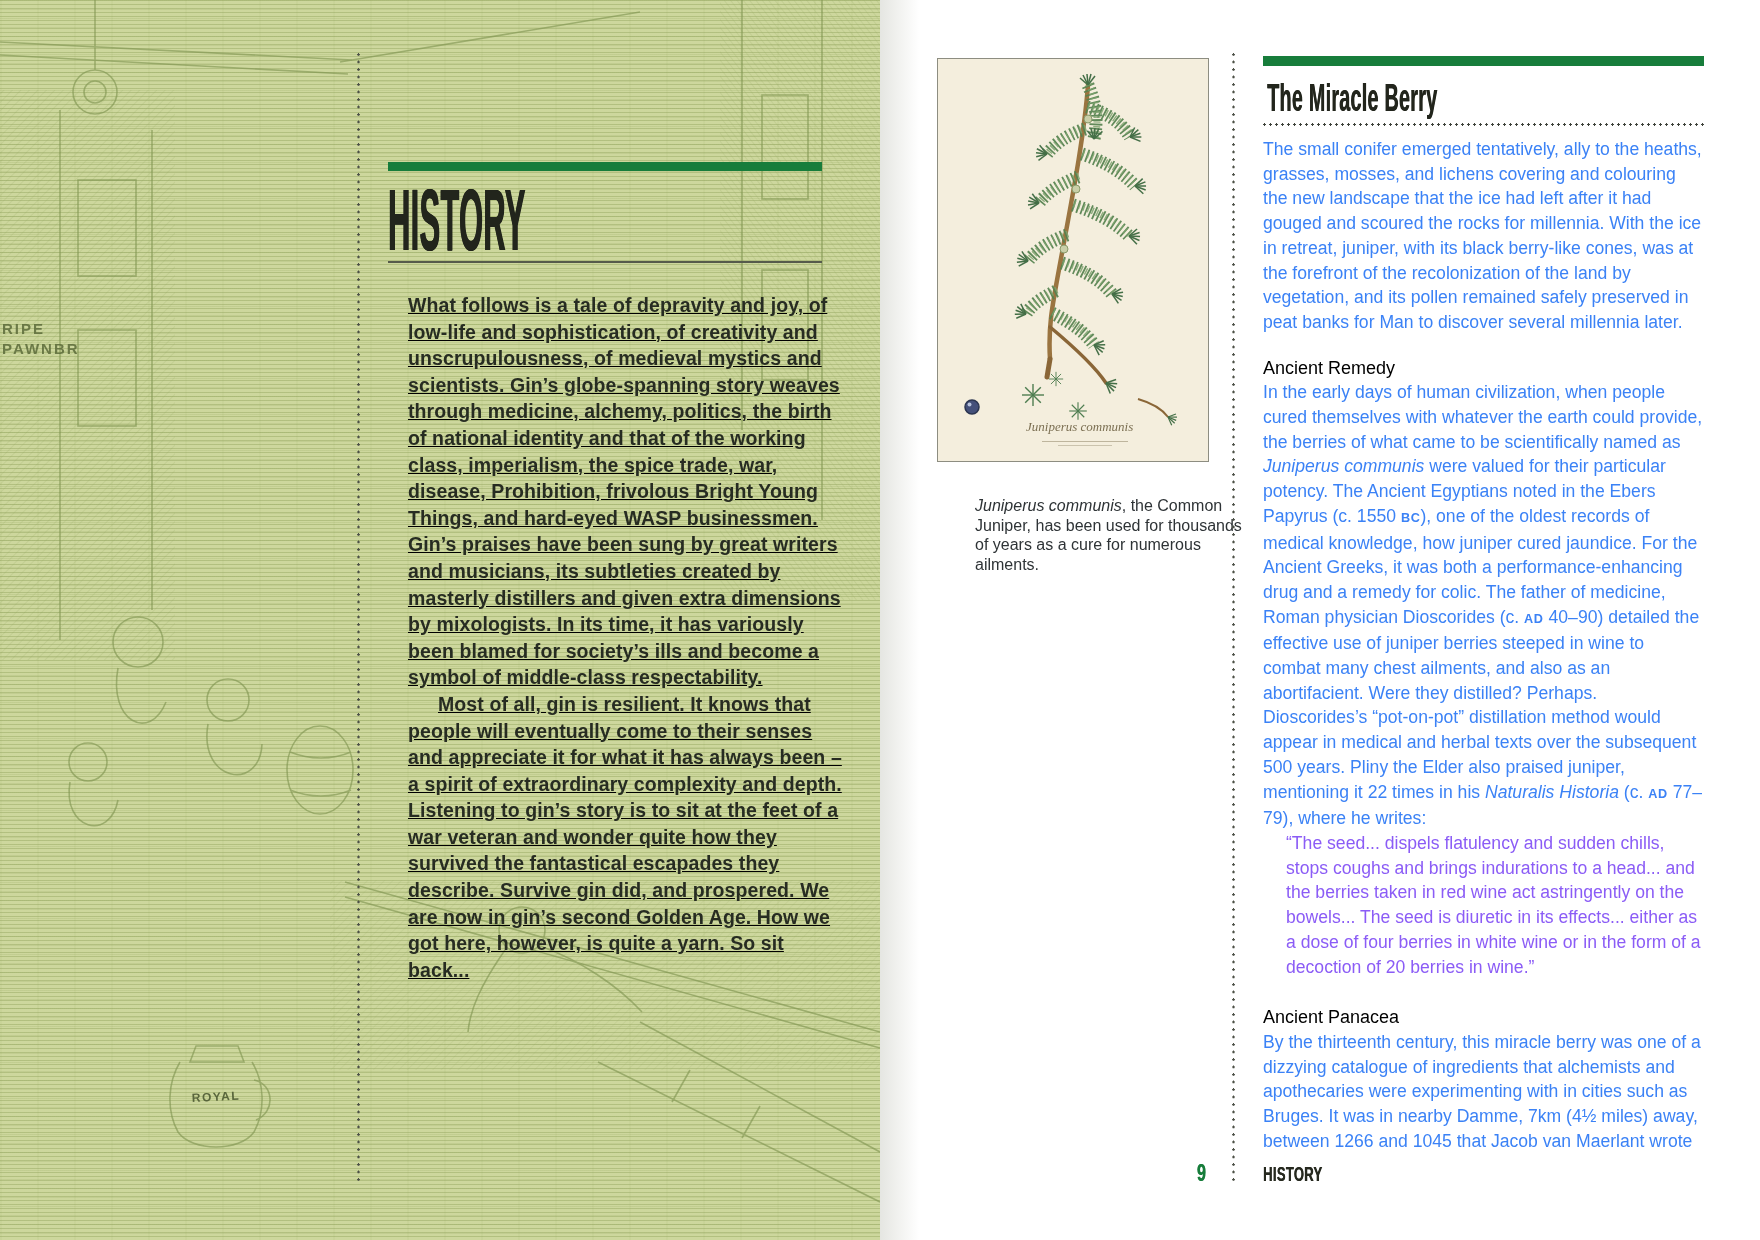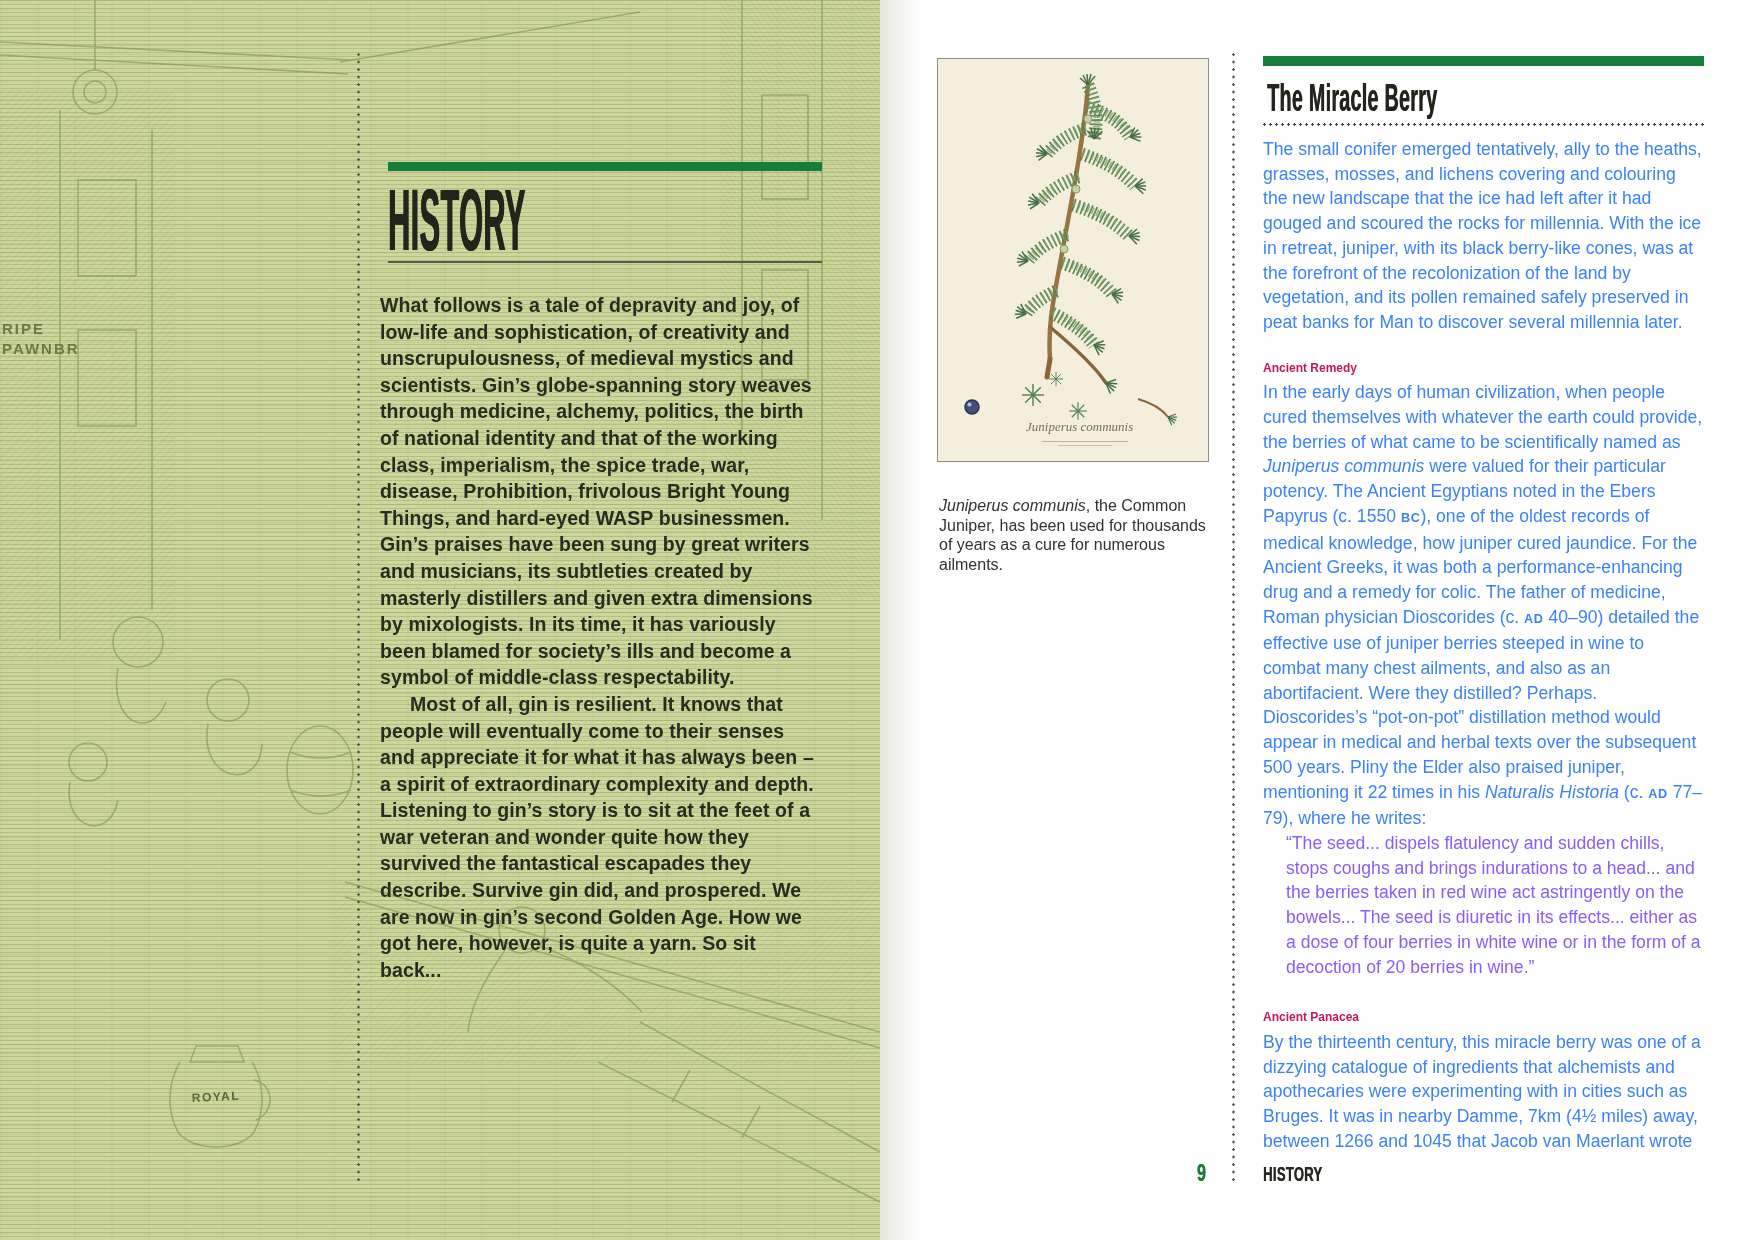--- a/index.html
+++ b/index.html
@@ -25,44 +25,44 @@
   .bar{background:var(--accent-green,#177d3b);}
   #bar-left{position:absolute;left:388px;top:162px;width:434px;height:9px;}
 
   .display{font-weight:700;color:#22251c;white-space:nowrap;}
   .squeeze{display:inline-block;transform-origin:0 50%;}
   #page-title{position:absolute;left:388px;top:176px;margin:0;}
   #page-title .squeeze{font-size:88px;line-height:88px;transform:scaleX(.35);letter-spacing:1px;
      text-shadow:1.1px 0 currentColor,-0.6px 0 currentColor;}
   #title-rule{position:absolute;left:388px;top:261px;width:434px;height:2px;background:#565b4b;}
 
-  .lead-wrap{position:absolute;left:380px;top:292px;width:437px;}
+  .lead-wrap{position:absolute;left:408px;top:292px;width:437px;text-decoration:underline;}
   .lead{margin:0;font-weight:700;font-size:19.5px;line-height:26.6px;color:#272c22;letter-spacing:.1px;}
   .lead.indent{text-indent:30px;}
 
   
   .page-right{position:absolute;left:880px;top:0;width:880px;height:1240px;background:#ffffff;}
 
   .plate{position:absolute;left:937px;top:58px;width:272px;height:404px;margin:0;
      background:#f4eedd;border:1.5px solid #8d8d81;box-sizing:border-box;}
   .plate svg{display:block;}
-  .plate-caption{position:absolute;left:939px;top:496px;width:278px;margin:0;
+  .plate-caption{position:absolute;left:975px;top:496px;width:278px;margin:0;
      font-size:16px;line-height:19.5px;color:#2e3336;}
 
   .right-col{position:absolute;left:1263px;top:56px;width:441px;}
   #bar-right{width:441px;height:10px;}
   #section-heading{margin:12px 0 0 4px;}
   #section-heading .squeeze{font-size:38px;line-height:40px;transform:scaleX(.52);letter-spacing:.5px;
      text-shadow:.8px 0 currentColor;}
   .hdots{height:3px;margin-top:5px;background-repeat:repeat-x;background-size:6px 3px;
      background-image:radial-gradient(circle at 1.5px 1.5px,#3e423a 1.05px,rgba(0,0,0,0) 1.2px);}
 
   .body-text{margin:0;font-size:17.6px;line-height:24.7px;color:#3b82f6;}
   #intro-para{margin-top:11px;}
-  .subhead{margin:21px 0 0 0;font-size:12px;line-height:24.7px;color:#be185d;font-weight:700;}
+  .subhead{margin:21px 0 0 0;font-size:18px;line-height:24.7px;color:#000000;font-weight:400;}
   .subhead.more-gap{margin-top:26px;}
   blockquote.body-text{padding-left:23px;color:#8b5cf6;}
   i{font-style:italic;}
   .sc{font-size:.72em;letter-spacing:.05em;font-weight:bold;}
 
   .page-number{position:absolute;left:1146px;top:1160px;width:60px;text-align:right;margin:0;}
   .page-number .squeeze{font-size:23px;transform:scaleX(.7);transform-origin:100% 50%;
      color:var(--accent-green,#177d3b);font-weight:700;text-shadow:.5px 0 currentColor;}
   .running-head{position:absolute;left:1263px;top:1162px;margin:0;}
   .running-head .squeeze{font-size:21px;transform:scaleX(.62);letter-spacing:.5px;color:#26291f;

